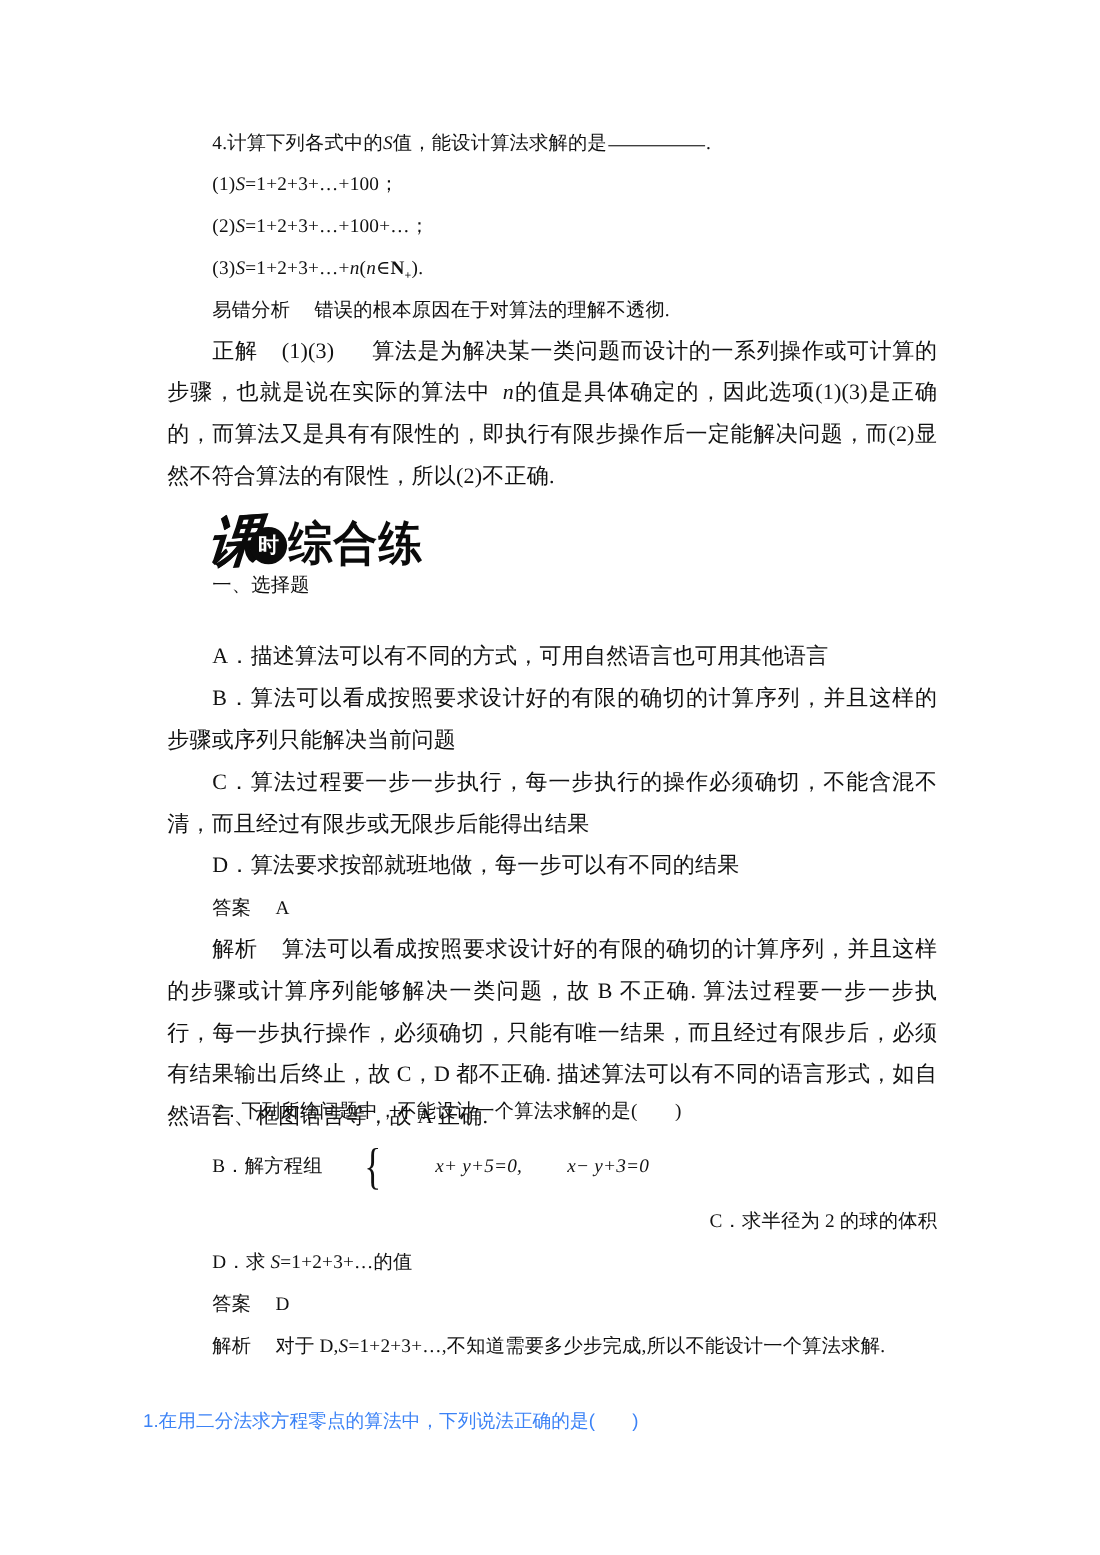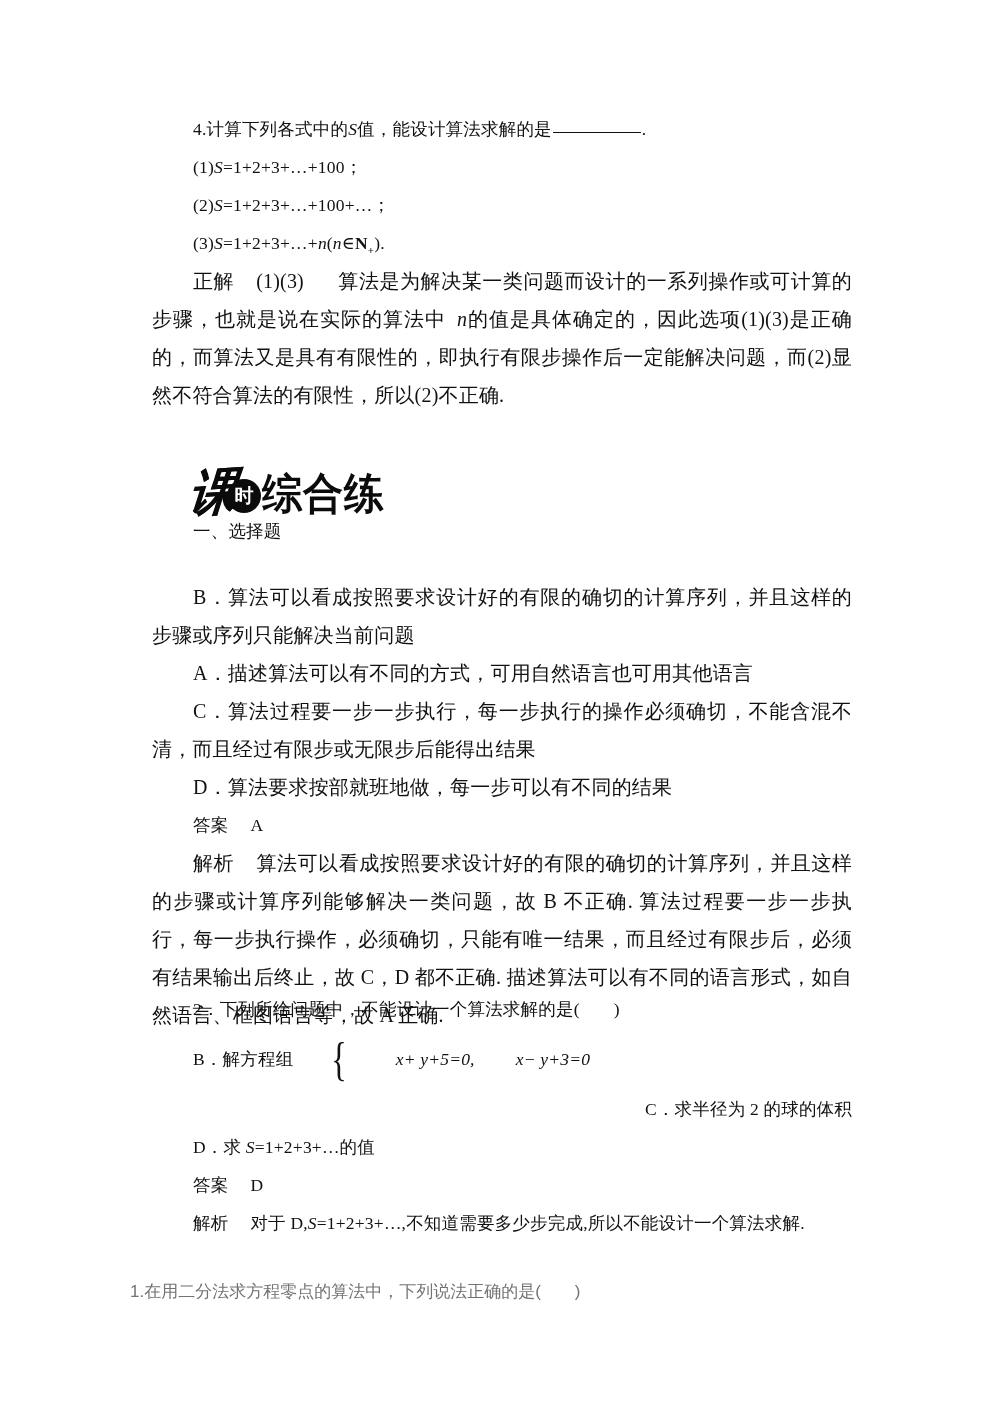--- a/index.html
+++ b/index.html
@@ -135,56 +135,57 @@
   .eqrow { white-space: nowrap; }
 
   
   .lastline {
     position: absolute;
     left: 130px;
     font-family: "Liberation Sans", "DejaVu Sans", sans-serif;
     font-size: 17px;
     line-height: 28px;
     white-space: nowrap;
-    color: #737373;
+    color: #3b82f6;
   }
 </style>
 </head>
 <body>
 
 <div class="page">
 
   <div class="block" style="top:110px;">
     <div class="line" style="text-indent:41px;"><span>4.计算下列各式中的</span><span class="ital">S</span><span>值，能设计算法求解的是</span><span class="blank-line"></span><span>.</span></div>
 
     <div class="line" style="text-indent:41px;"><span>(1)</span><span class="ital">S</span><span>=1+2+3+…+100；</span></div>
 
     <div class="line" style="text-indent:41px;"><span>(2)</span><span class="ital">S</span><span>=1+2+3+…+100+…；</span></div>
 
     <div class="line" style="text-indent:41px;"><span>(3)</span><span class="ital">S</span><span>=1+2+3+…+</span><span class="ital">n</span><span>(</span><span class="ital">n</span><span>∈</span><span class="bold">N</span><sub class="sb bold">+</sub><span>)</span><span>.</span></div>
 
+    <div class="line" style="text-indent:41px;"><span>易错分析</span><span class="gap"></span><span>错误的根本原因在于对算法的理解不透彻.</span></div>
 
     <div class="para indent"><span>正解</span><span class="gap"></span><span>(1)(3)</span><span class="gap-lg"></span><span>算法是为解决某一类问题而设计的一系列操作或可计算的步骤，也就是说在实际的算法中</span><span class="gap-sm"></span><span class="ital">n</span><span>的值是具体确定的，因此选项(1)(3)是正确的，而算法又是具有有限性的，即执行有限步操作后一定能解决问题，而(2)显然不符合算法的有限性，所以(2)不正确.</span></div>
   </div>
 
   <div class="logo-head">
     <span class="logo-ke">课</span>
     <span class="logo-circle">时</span>
     <span class="logo-rest">综合练</span>
   </div>
 
   <div class="block" style="top:512px;">
     <div class="line" style="text-indent:41px;">一、选择题</div>
   </div>
 
   <div class="block" style="top:578px;">
 
+    <div class="para indent"><span>A．</span><span>描述算法可以有不同的方式，可用自然语言也可用其他语言</span></div>
+
     <div class="para indent"><span>B．</span><span>算法可以看成按照要求设计好的有限的确切的计算序列，并且这样的步骤或序列只能解决当前问题</span></div>
-
-    <div class="para indent"><span>A．</span><span>描述算法可以有不同的方式，可用自然语言也可用其他语言</span></div>
 
     <div class="para indent"><span>C．</span><span>算法过程要一步一步执行，每一步执行的操作必须确切，不能含混不清，而且经过有限步或无限步后能得出结果</span></div>
 
     <div class="para indent"><span>D．</span><span>算法要求按部就班地做，每一步可以有不同的结果</span></div>
 
     <div class="line" style="text-indent:41px;"><span>答案</span><span class="gap"></span><span>A</span></div>
 
     <div class="para indent"><span>解析</span><span class="gap"></span><span>算法可以看成按照要求设计好的有限的确切的计算序列，并且这样的步骤或计算序列能够解决一类问题，故 B 不正确. 算法过程要一步一步执行，每一步执行操作，必须确切，只能有唯一结果，而且经过有限步后，必须有结果输出后终止，故 C，D 都不正确. 描述算法可以有不同的语言形式，如自然语言、框图语言等，故 A 正确.</span></div>
   </div>
 

